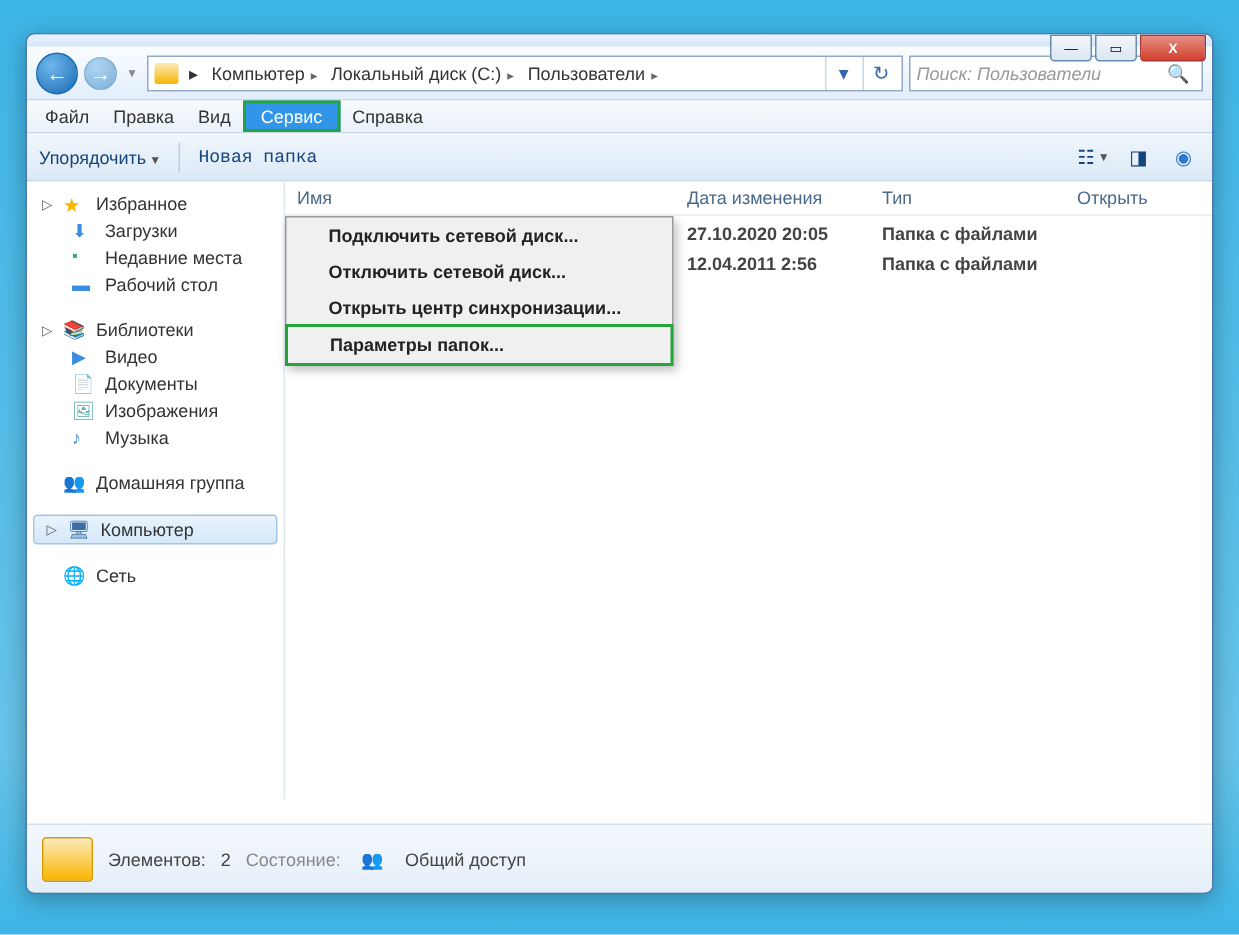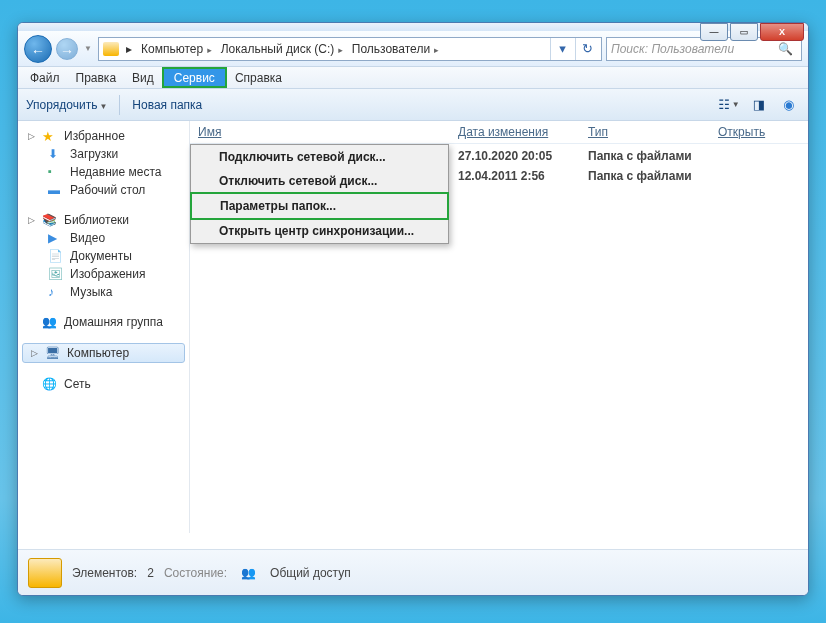--- a/index.html
+++ b/index.html
@@ -20,21 +20,21 @@
   .addr-refresh { width: 24px; height:22px; border-left:1px solid #c7d7e8; display:flex;align-items:center;justify-content:center;color:#3366aa; font-size:13px;}
   .search { width: 196px; height: 24px; border: 1px solid #8fa9c7; background: #fff; display: flex; align-items: center; padding: 0 4px; color: #999; font-style: italic; }
   .search .sicon { color:#3a6ea5; margin-right:4px; font-style:normal; }
   .menubar { height: 22px; background: linear-gradient(#f7fafd,#eaf1f9); border-bottom:1px solid #c7d7e8; display:flex; align-items:stretch; padding-left:4px;}
   .menuitem { padding: 0 8px; line-height:22px; color:#333; }
   .menuitem.open { background:#3296e8; color:#fff; border:2px solid #24a53b; padding:0 10px; line-height:18px; margin:0;}
   .toolbar { height: 32px; background: linear-gradient(#f0f6fc,#dbe9f6); border-bottom:1px solid #c7d7e8; display:flex; align-items:center; padding:0 8px; gap:12px;}
   .tool-org { color:#14447b; }
   .tool-drop { font-size:8px; color:#555; margin-left:2px;}
   .tool-sep { width:1px; height:20px; background:#b9cde3; }
-  .tool-new { color:#14447b; }
+  .tool-new { color:#14447b;font-family:Liberation Mono, monospace; }
   .tool-right { margin-left:auto; display:flex; gap:8px; align-items:center; color:#14447b;}
   .view-icon, .pane-icon, .help-icon { width:22px; height:20px; display:flex; align-items:center; justify-content:center; font-size:13px;}
   .content { flex:1; display:flex; overflow:hidden; position:relative;}
   .sidebar { width:172px; background:#fff; border-right:1px solid #e2e8ef; padding:6px 0; overflow:auto;}
   .sb-group { margin-bottom:12px; }
   .sb-head, .sb-item { display:flex; align-items:center; gap:6px; padding:2px 8px 2px 18px; color:#333; }
   .sb-head { font-weight:normal; padding-left:10px;}
   .sb-head .tri { font-size:9px; color:#666; width:8px;}
   .sb-item { padding-left:30px;}
   .sb-item.sel { background:linear-gradient(#e9f3fd,#d5e8fa); border:1px solid #a3c4e6; border-radius:3px; margin:0 4px; padding-left:26px;}
@@ -45,21 +45,21 @@
   .ic-desk { color:#3a8de0; font-size:12px;}
   .ic-lib { color:#c49a3a; font-size:12px;}
   .ic-vid { color:#3a8de0;}
   .ic-doc { color:#888;}
   .ic-img { color:#5aa;}
   .ic-mus { color:#3a8de0;}
   .ic-home { color:#4a9e3a;}
   .ic-comp { color:#3a6ea5;}
   .ic-net { color:#3a6ea5;}
   .main { flex:1; display:flex; flex-direction:column; background:#fff; position:relative;}
-  .cols { display:flex; padding:4px 8px; color:#4a6a8a; border-bottom:1px solid #e6eef6;text-decoration:underline;}
+  .cols { display:flex; padding:4px 8px; color:#4a6a8a; border-bottom:1px solid #e6eef6;}
   .col-name { flex: 0 0 260px;}
   .col-date { flex: 0 0 130px;}
   .col-type { flex: 0 0 130px;}
   .col-size { flex:1;}
   .file-area { flex:1; padding:2px 8px; position:relative;font-weight:bold;}
   .dropdown { position:absolute; top:0; left:0; width:259px; background:#f0f0f0; border:1px solid #9a9a9a; box-shadow:2px 3px 6px rgba(0,0,0,0.25); z-index:50;}
   .dd-item { padding:5px 14px 5px 28px; color:#222; border-bottom:0; }
   .dd-item.highlight { border:2px solid #24a53b; margin:-1px; padding:5px 14px 5px 28px;}
   .row { display:flex; padding:3px 0; color:#444;}
   .statusbar { height:46px; border-top:1px solid #d4e0ec; background:linear-gradient(#f3f8fd,#e5eef8); display:flex; align-items:center; padding:0 10px; gap:10px; font-size:12px; color:#444;margin-top:16px;}
@@ -188,22 +188,22 @@
       <div class="cols">
         <div class="col-name">Имя</div>
         <div class="col-date">Дата изменения</div>
         <div class="col-type">Тип</div>
         <div class="col-size">Открыть</div>
       </div>
       <div class="file-area">
         <div class="dropdown">
           <div class="dd-item">Подключить сетевой диск...</div>
           <div class="dd-item">Отключить сетевой диск...</div>
+          <div class="dd-item">Открыть центр синхронизации...</div>
           <div class="dd-item highlight">Параметры папок...</div>
-          <div class="dd-item">Открыть центр синхронизации...</div>
         </div>
         <div class="row">
           <div class="col-name"></div>
           <div class="col-date">27.10.2020 20:05</div>
           <div class="col-type">Папка с файлами</div>
         </div>
         <div class="row">
           <div class="col-name"></div>
           <div class="col-date">12.04.2011 2:56</div>
           <div class="col-type">Папка с файлами</div>

